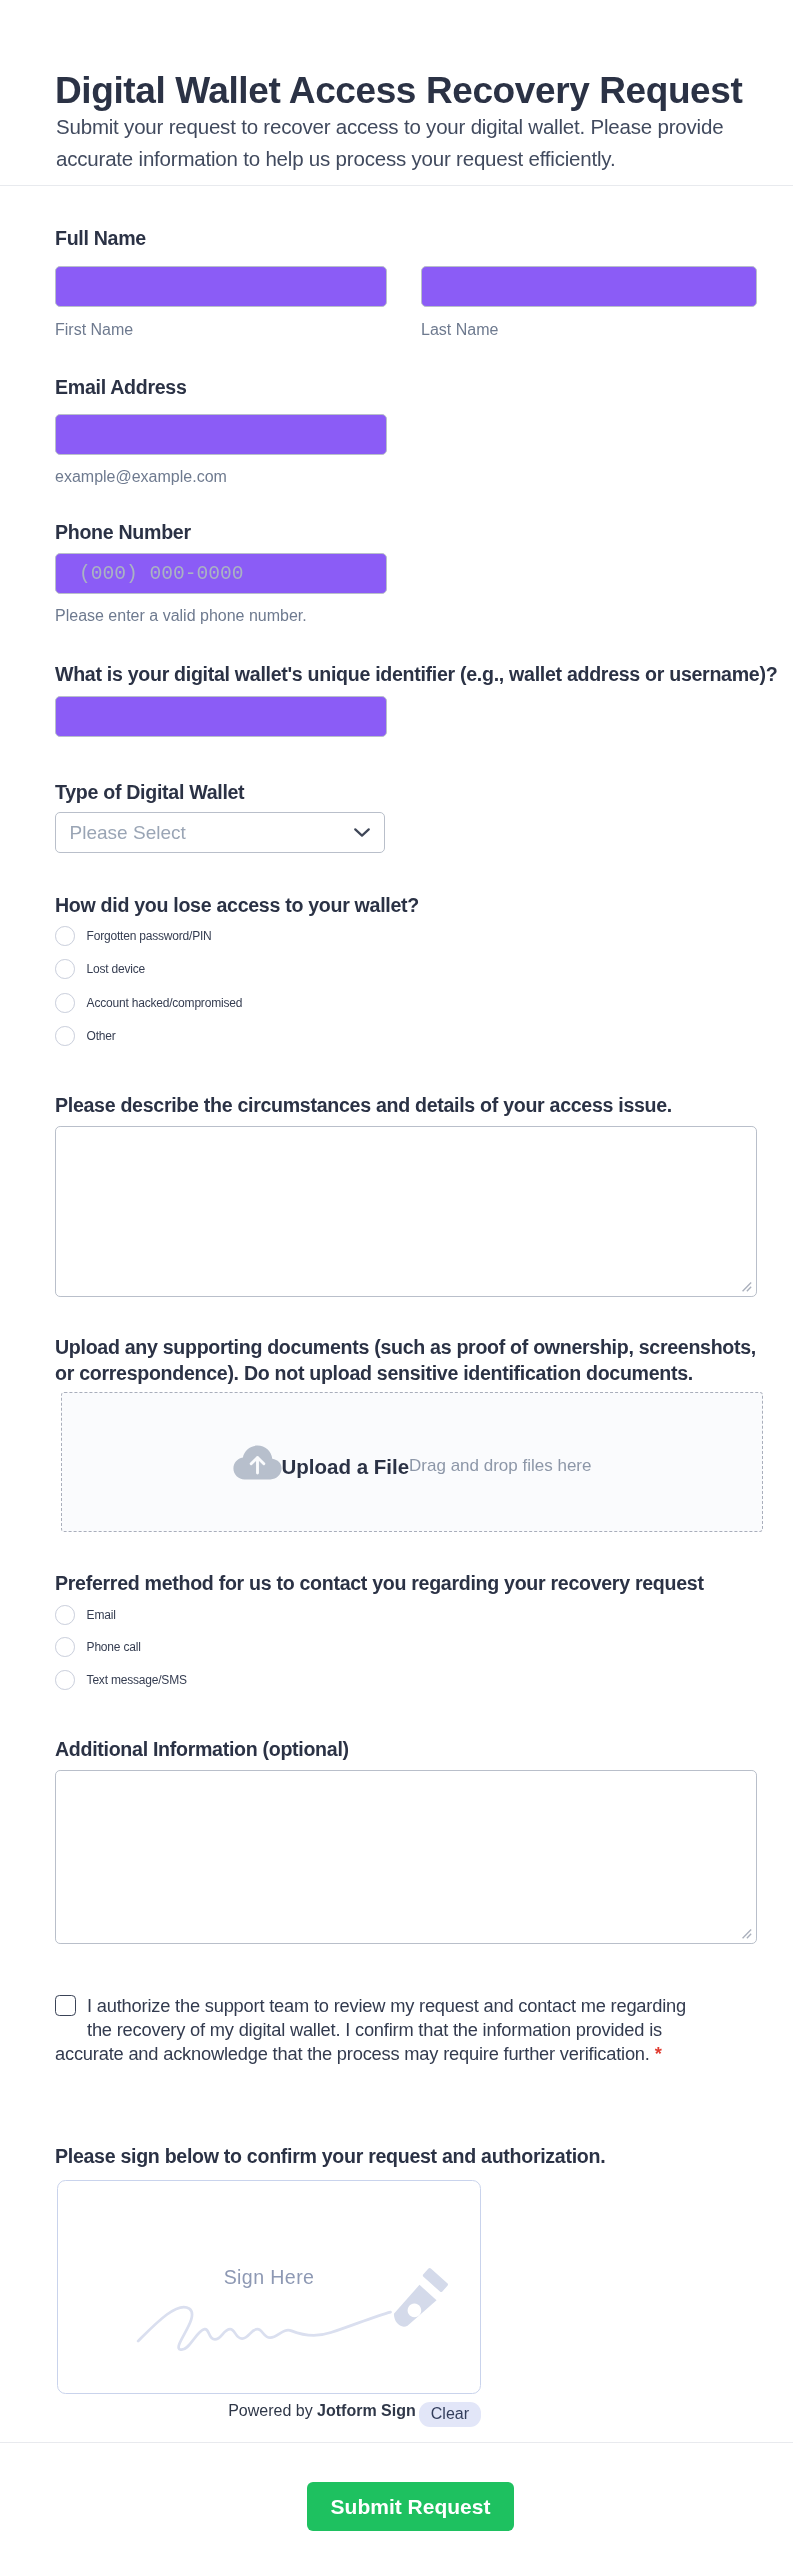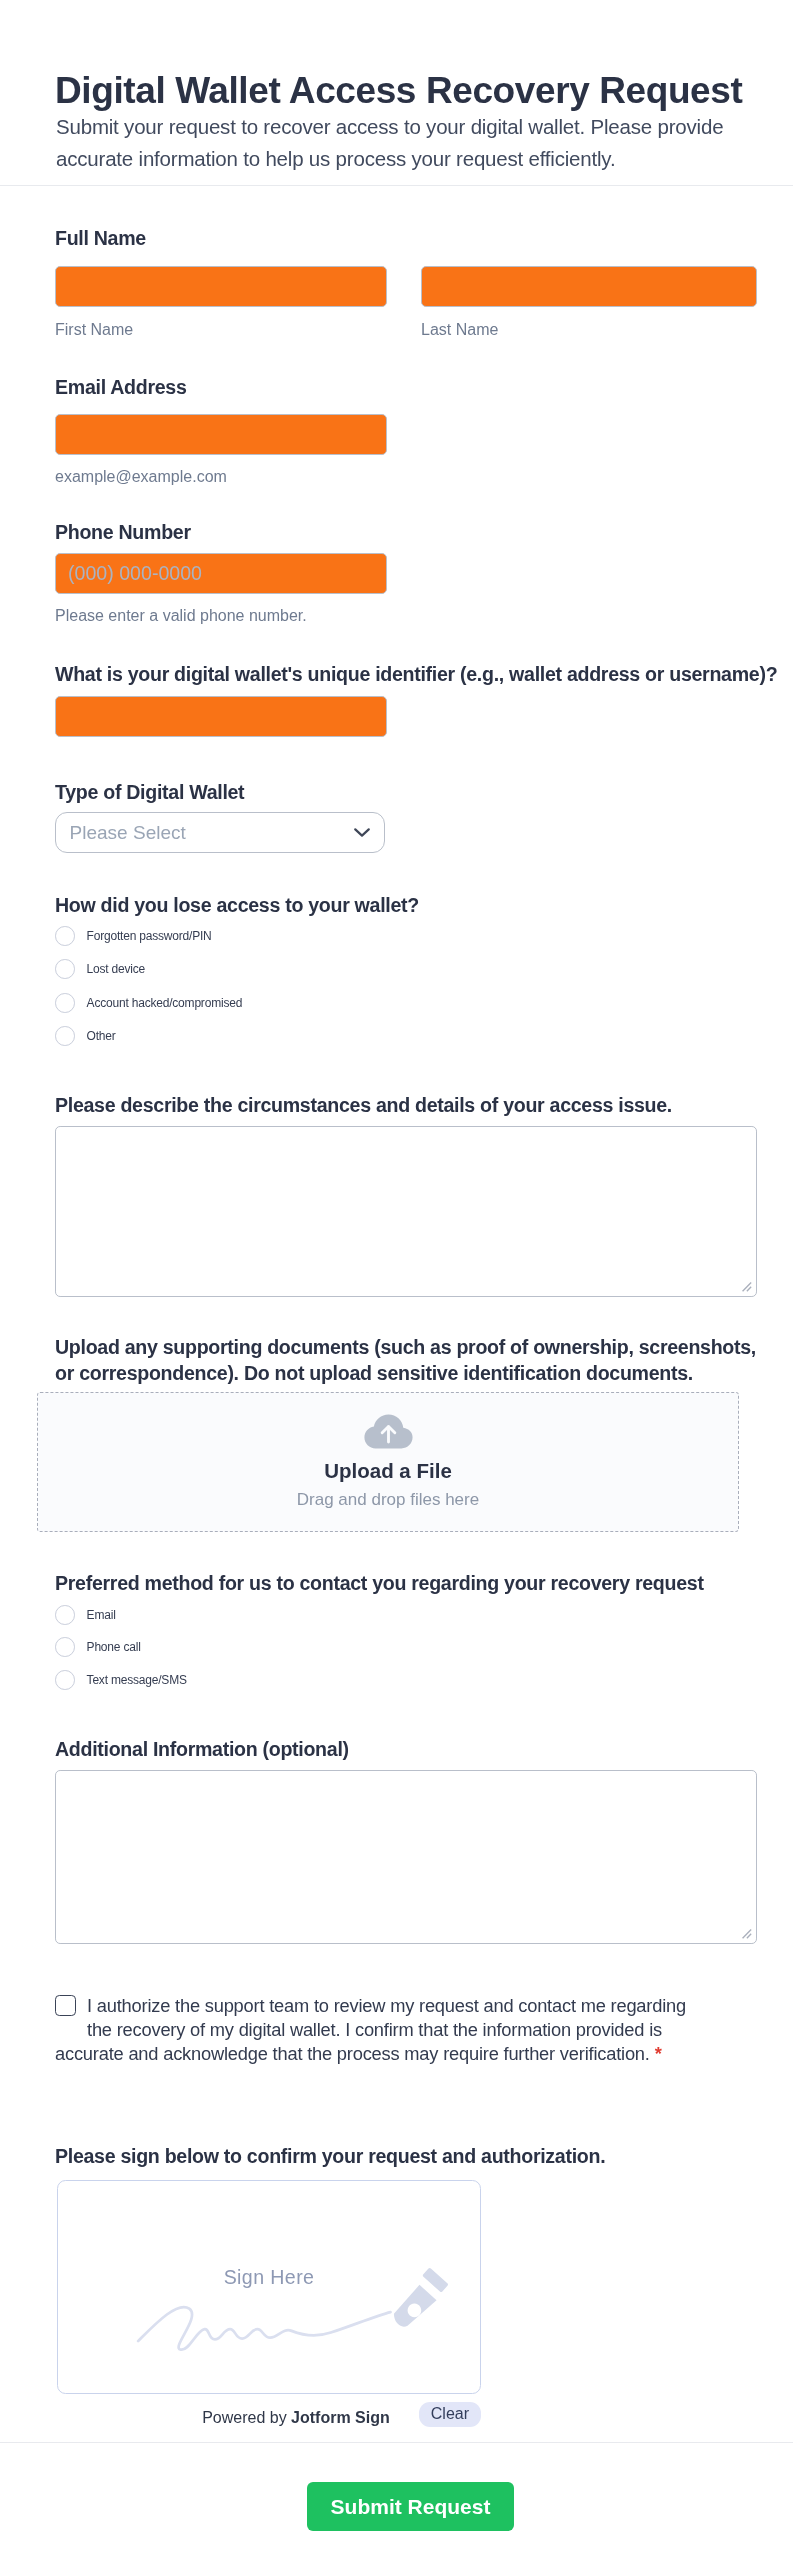--- a/index.html
+++ b/index.html
@@ -7,52 +7,52 @@
         font-family:"Liberation Sans","DejaVu Sans",sans-serif;color:#2b3245;}
   .title{position:absolute;left:55px;top:45px;font-size:37px;font-weight:700;
          letter-spacing:-0.4px;color:#2b3245;white-space:nowrap;}
   .subtitle{position:absolute;left:56px;top:90px;width:701px;font-size:20.5px;line-height:32px;
             font-weight:400;color:#414a5e;letter-spacing:-0.2px;}
   .divider{position:absolute;left:0;right:0;height:0.9px;background:#e8eaee;}
   .label{position:absolute;left:55px;font-size:19.6px;font-weight:600;color:#2b3245;
          letter-spacing:-0.3px;white-space:nowrap;}
   .label.wrap{white-space:normal;line-height:25.6px;}
   .sublabel{position:absolute;font-size:16px;color:#6e7a8f;white-space:nowrap;}
-  .input{position:absolute;height:41px;border:0.9px solid #b9bfca;border-radius:5.1px;background:#f97316;
-         font-family:Liberation Sans, sans-serif;font-size:19.6px;color:#2b3245;padding:0 12px;box-sizing:border-box;outline:none;}
+  .input{position:absolute;height:41px;border:0.9px solid #b9bfca;border-radius:5.1px;background:#8b5cf6;
+         font-family:Liberation Mono, monospace;font-size:19.6px;color:#2b3245;padding:0 23px;box-sizing:border-box;outline:none;}
   .input::placeholder{color:#aab3c2;opacity:1;}
-  .select-box{position:absolute;height:41px;border:0.9px solid #b9bfca;border-radius:12px;background:#fff;
+  .select-box{position:absolute;height:41px;border:0.9px solid #b9bfca;border-radius:5px;background:#fff;
          box-sizing:border-box;display:flex;align-items:center;justify-content:space-between;
          padding:0 13.6px;cursor:pointer;}
   .select-box .ph{font-size:19px;color:#9aa5b5;}
   .radio-row{position:absolute;left:55px;display:flex;align-items:center;gap:12px;cursor:pointer;}
   .radio-circle{width:19.6px;height:19.6px;border:1.7px solid #c9cedb;border-radius:50%;background:#fff;
                 box-sizing:border-box;flex:0 0 auto;}
   .opt-text{font-size:12px;color:#353d51;letter-spacing:-0.2px;white-space:nowrap;}
   .ta-wrap{position:absolute;}
   .ta{width:100%;height:100%;border:0.9px solid #b9bfca;border-radius:5.1px;background:#fff;resize:none;
       box-sizing:border-box;font-family:inherit;font-size:19.6px;color:#2b3245;padding:10.2px 13.6px;outline:none;}
   .resize-grip{position:absolute;right:5.1px;bottom:5.1px;pointer-events:none;}
-  .upload-box{position:absolute;left:37px;width:702px;height:140px;border:1.7px dashed #a9aebb;
-      border-radius:3.4px;background:#fafbfd;box-sizing:border-box;display:flex;flex-direction:column;
+  .upload-box{position:absolute;left:61px;width:702px;height:140px;border:1.7px dashed #a9aebb;
+      border-radius:3.4px;background:#fafbfd;box-sizing:border-box;display:flex;flex-direction:row;
       align-items:center;justify-content:center;cursor:pointer;}
   .upload-title{font-size:20.5px;font-weight:700;color:#2b3245;margin-top:10.2px;}
   .upload-hint{font-size:17px;color:#8d97a8;margin-top:7.7px;}
   .check-block{position:absolute;left:55px;top:1994px;width:646px;font-size:18.3px;line-height:24px;
       color:#333b4f;letter-spacing:-0.2px;cursor:pointer;}
   .checkbox{float:left;width:21px;height:21px;border:1.7px solid #3a4357;border-radius:4.3px;background:#fff;
       box-sizing:border-box;margin:0.9px 11px 3.4px 0;}
   .req{color:#e03c31;font-weight:700;margin-left:5.1px;}
   .sig-box{position:absolute;left:57px;top:2180px;width:424px;height:214px;border:1.3px solid #c9d3ec;
       border-radius:8.5px;background:#fff;box-sizing:border-box;cursor:crosshair;}
   .sign-here{position:absolute;left:50%;top:85px;transform:translateX(-50%);font-size:19.6px;
       color:#8e99b4;letter-spacing:0.4px;white-space:nowrap;}
   .sig-art{position:absolute;left:75px;top:78px;}
-  .powered-row{position:absolute;left:57px;top:2402px;width:424px;display:flex;align-items:flex-end;
-      justify-content:flex-end;gap:29px;}
+  .powered-row{position:absolute;left:57px;top:2402px;width:424px;display:flex;align-items:flex-start;
+      justify-content:flex-end;gap:3px;}
   .powered{font-size:16px;color:#2f3748;white-space:nowrap;}
   .powered b{font-weight:700;}
   .clear-btn{font-family:inherit;font-size:16px;color:#333e5c;background:#e2e6f8;border:none;
       border-radius:11px;padding:3.4px 12px;cursor:pointer;}
   .submit-btn{position:absolute;left:307px;top:2482px;width:207px;height:49px;background:#1ec160;
       border:none;border-radius:6px;color:#ffffff;font-family:inherit;font-size:21px;font-weight:600;
       cursor:pointer;}
 </style>
 </head>
 <body>

